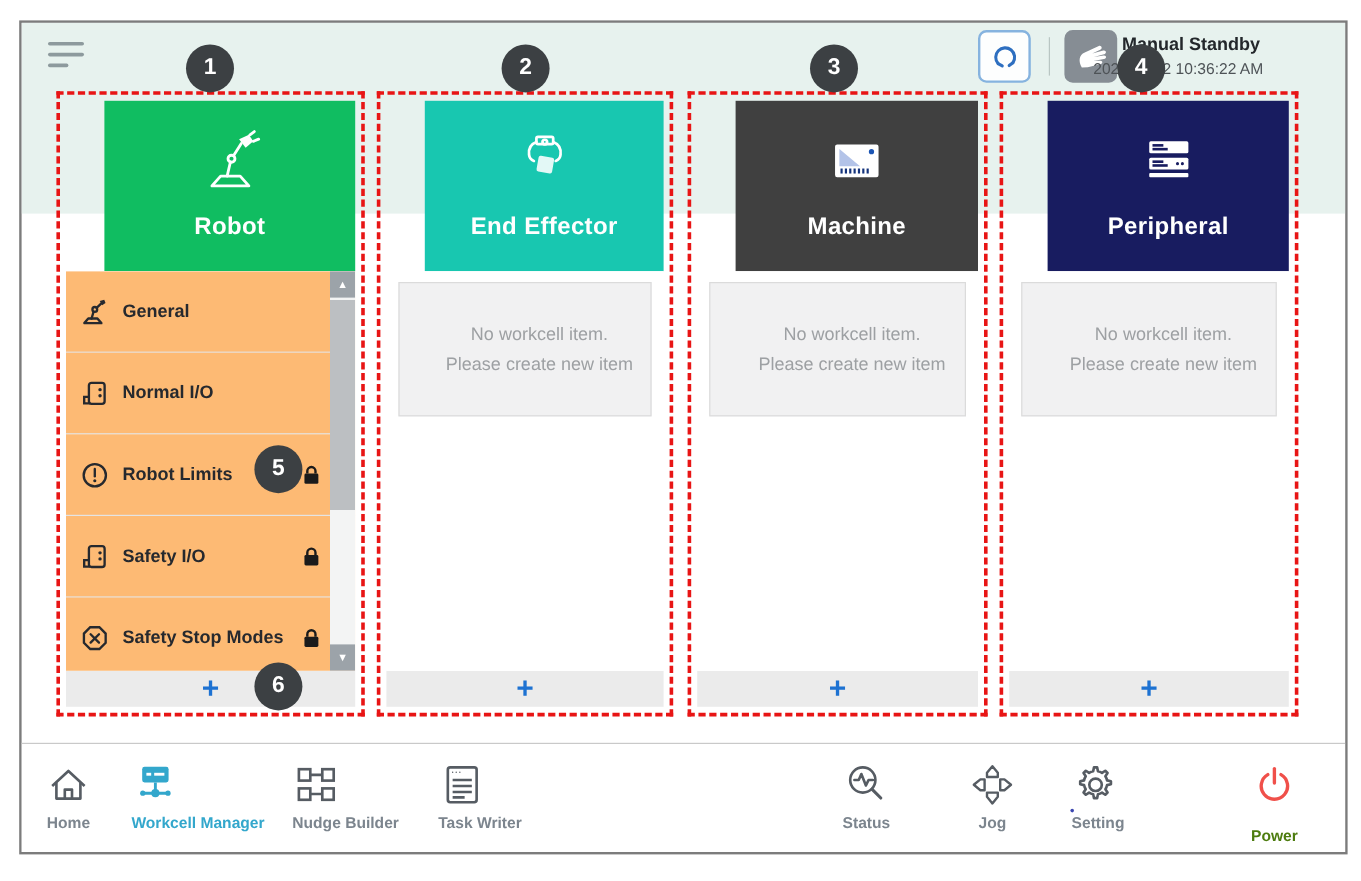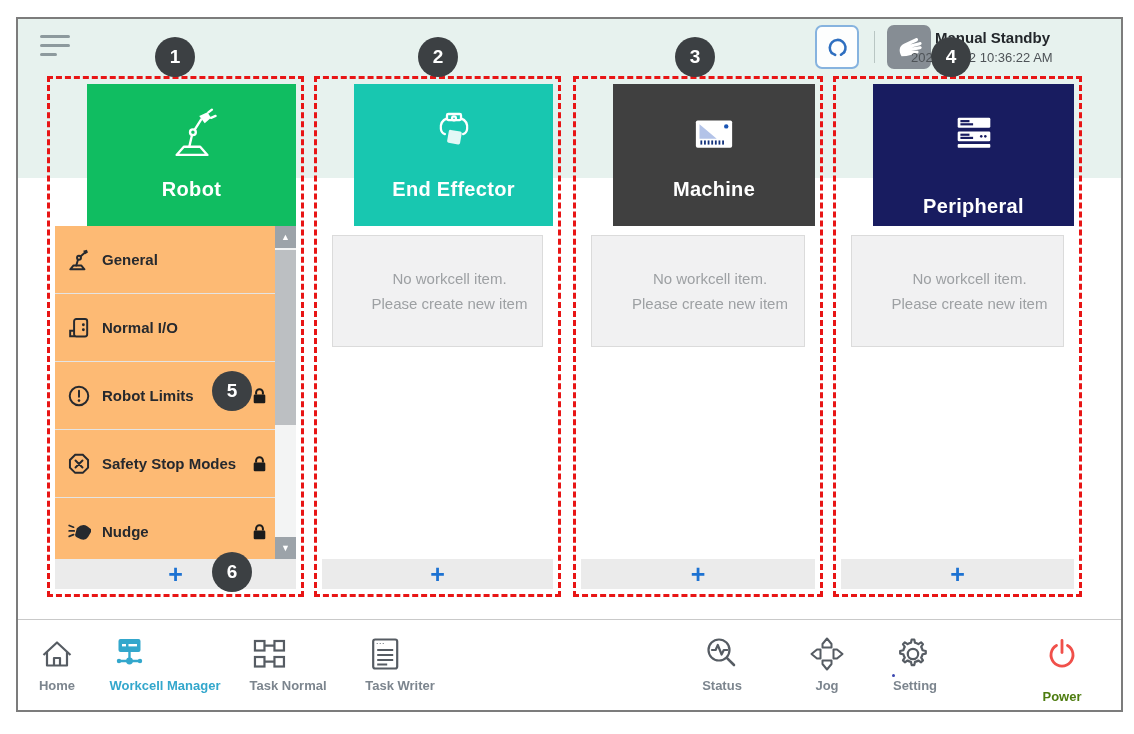--- a/index.html
+++ b/index.html
@@ -138,20 +138,33 @@
               <path d="M11 6.2 v5.6" stroke-linecap="round"></path>
             <circle cx="11" cy="15.2" r="1.2" fill="#26292e" stroke="none"></circle>
           </svg>
           <span class="li-label">Robot Limits</span>
           <svg class="li-lock" width="15" height="17" viewBox="0 0 15 17">
             <path d="M4.1 7.6 V5.6 a3.4 3.4 0 0 1 6.8 0 v2" fill="none" stroke="#1b1b1b" stroke-width="2"></path>
             <rect x="1.7" y="7.6" width="11.6" height="8.6" rx="1.2" fill="#1b1b1b"></rect>
           </svg>
         </div>
 
+        <div class="li">
+          <svg class="li-ic" viewBox="0 0 22 22" fill="none" stroke="#26292e" stroke-width="1.8">
+            <rect x="6.5" y="2.8" width="12" height="16" rx="2"></rect>
+            <circle cx="15" cy="8" r="1.3" fill="#26292e" stroke="none"></circle>
+            <circle cx="15" cy="12.6" r="1.3" fill="#26292e" stroke="none"></circle>
+            <path d="M6.5 13.5 h-3.6 v5 h4.6"></path>
+          </svg>
+          <span class="li-label">Safety I/O</span>
+          <svg class="li-lock" width="15" height="17" viewBox="0 0 15 17">
+            <path d="M4.1 7.6 V5.6 a3.4 3.4 0 0 1 6.8 0 v2" fill="none" stroke="#1b1b1b" stroke-width="2"></path>
+            <rect x="1.7" y="7.6" width="11.6" height="8.6" rx="1.2" fill="#1b1b1b"></rect>
+          </svg>
+        </div>
 
         <div class="li">
           <svg class="li-ic" viewBox="0 0 22 22" fill="none" stroke="#26292e" stroke-width="1.8">
             <path d="M7.5 2.5 h7 l4.8 4.8 v7 l-4.8 4.8 h-7 l-4.8 -4.8 v-7 z"></path>
             <path d="M7.8 7.8 l6.4 6.4 M14.2 7.8 l-6.4 6.4" stroke-linecap="round"></path>
           </svg>
           <span class="li-label">Safety Stop Modes</span>
           <svg class="li-lock" width="15" height="17" viewBox="0 0 15 17">
             <path d="M4.1 7.6 V5.6 a3.4 3.4 0 0 1 6.8 0 v2" fill="none" stroke="#1b1b1b" stroke-width="2"></path>
             <rect x="1.7" y="7.6" width="11.6" height="8.6" rx="1.2" fill="#1b1b1b"></rect>
@@ -227,21 +240,21 @@
           <span>No workcell item.</span>
           <span>Please create new item</span>
         </div>
       </div>
       <div class="col-footer">
         <span>+</span>
       </div>
     </div>
 
     <div class="wc-col" style="left:815px;width:249px;">
-      <div class="col-header" style="background-color: rgb(24, 28, 96); gap: 17px;">
+      <div class="col-header" style="background-color: rgb(24, 28, 96);">
         <svg width="58" height="58" viewBox="0 0 64 64">
           <rect x="14" y="13" width="36" height="11" rx="1.5" fill="#ffffff"></rect>
           <rect x="14" y="28" width="36" height="11" rx="1.5" fill="#ffffff"></rect>
           <rect x="14" y="42" width="36" height="4" rx="1" fill="#ffffff"></rect>
           <g fill="#181C60">
             <rect x="17" y="15.5" width="10" height="2.4"></rect>
               <rect x="17" y="19" width="14" height="2.4"></rect>
             <rect x="17" y="30.5" width="10" height="2.4"></rect>
               <rect x="17" y="34" width="14" height="2.4"></rect>
             <circle cx="40" cy="33.5" r="1.4"></circle>
@@ -287,21 +300,21 @@
 
       <div class="nav-item" style="left:270px;">
         <svg width="40" height="40" viewBox="0 0 40 40" fill="none" stroke="#565c63" stroke-width="2.2">
           <rect x="5.5" y="7" width="9.5" height="9.5"></rect>
             <rect x="25" y="7" width="9.5" height="9.5"></rect>
           <path d="M15 11.7 H25"></path>
           <rect x="5.5" y="23" width="9.5" height="9.5"></rect>
             <rect x="25" y="23" width="9.5" height="9.5"></rect>
           <path d="M15 27.7 H25"></path>
         </svg>
-        <span class="nlabel">Task Normal</span>
+        <span class="nlabel">Nudge Builder</span>
       </div>
 
       <div class="nav-item" style="left:382px;">
         <svg width="40" height="40" viewBox="0 0 40 40" fill="none" stroke="#565c63" stroke-width="2.2">
           <rect x="8" y="5.5" width="24" height="29" rx="2"></rect>
           <circle cx="12" cy="9.5" r="0.6" fill="#565c63" stroke="none"></circle>
           <circle cx="15" cy="9.5" r="0.6" fill="#565c63" stroke="none"></circle>
           <circle cx="18" cy="9.5" r="0.6" fill="#565c63" stroke="none"></circle>
           <path d="M12 16 H28 M12 21 H28 M12 26 H28 M12 30.5 H22"></path>
         </svg>

